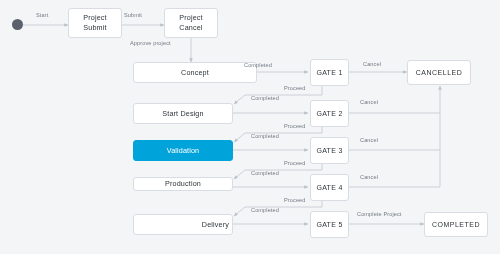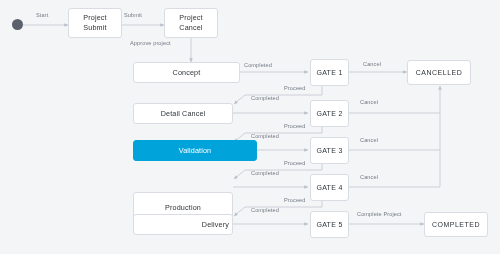--- a/index.html
+++ b/index.html
@@ -95,33 +95,33 @@
   <div class="startdot" style="left:12px;top:19px;"></div>
 
   <div class="node" style="left:68px;top:8px;width:54px;height:30px;">
     <span class="lbl"><span>Project</span><br><span>Submit</span></span>
   </div>
 
   <div class="node" style="left:164px;top:8px;width:54px;height:30px;">
     <span class="lbl"><span>Project</span><br><span>Cancel</span></span>
   </div>
 
-  <div class="node" style="left:133px;top:62px;width:107px;height:21px;">
+  <div class="node" style="left:133px;top:62px;width:124px;height:21px;">
     <span class="lbl">Concept</span>
   </div>
 
   <div class="node" style="left:133px;top:103px;width:100px;height:21px;">
-    <span class="lbl">Detail Cancel</span>
+    <span class="lbl">Start Design</span>
   </div>
 
-  <div class="node active" style="left:133px;top:140px;width:124px;height:21px;">
+  <div class="node active" style="left:133px;top:140px;width:100px;height:21px;">
     <span class="lbl">Validation</span>
   </div>
 
-  <div class="node" style="left:133px;top:192px;width:100px;height:31px;">
+  <div class="node" style="left:133px;top:177px;width:100px;height:14px;">
     <span class="lbl">Production</span>
   </div>
 
   <div class="node" style="left:133px;top:214px;width:100px;height:21px;justify-content:flex-end;">
     <span class="lbl">Delivery</span>
   </div>
 
   <div class="node gate" style="left:310px;top:59px;width:39px;height:27px;">
     <span class="lbl">GATE 1</span>
   </div>

